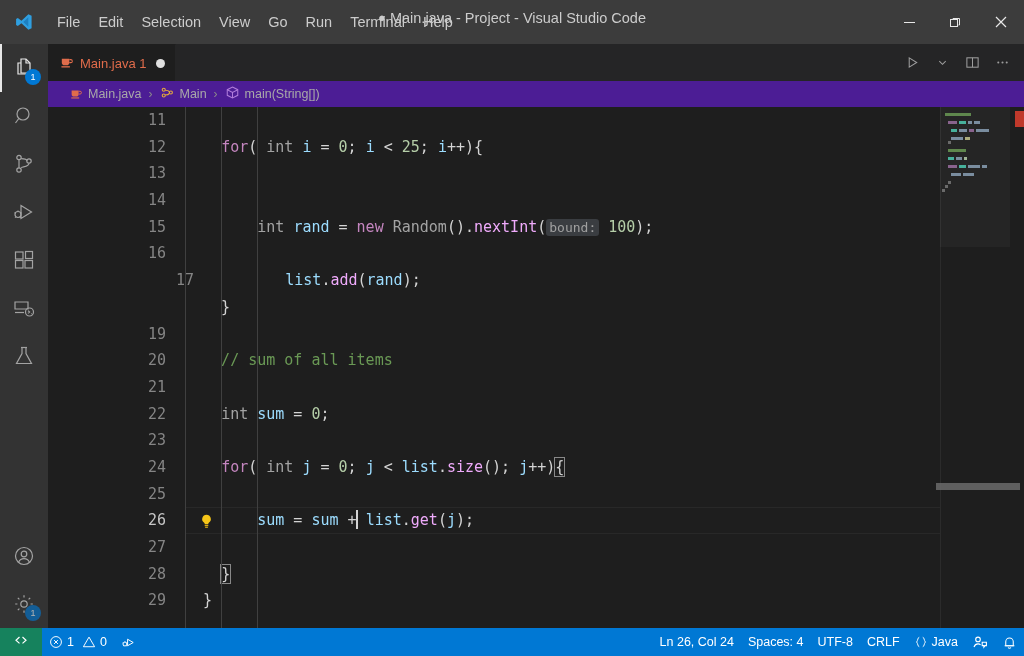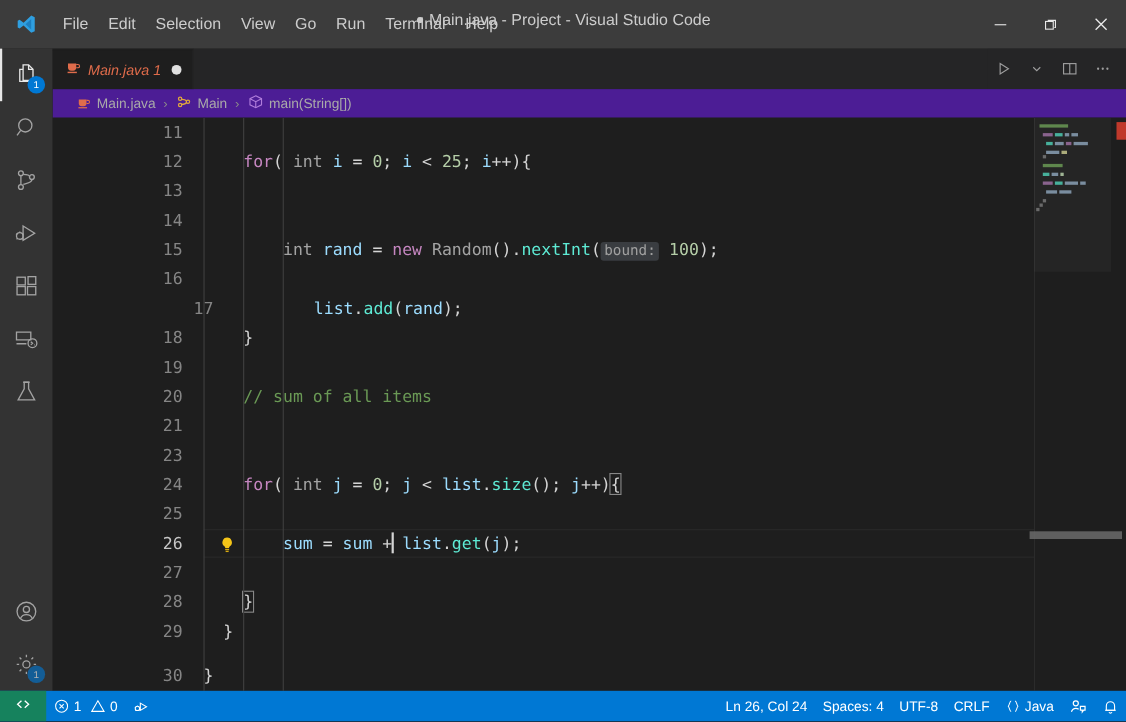--- a/index.html
+++ b/index.html
@@ -59,21 +59,21 @@
   
   .tabsrow { height:37px; min-height:37px; background:#252526; display:flex; align-items:stretch; }
   .tab {
     display:flex; align-items:center; gap:6px; padding:0 10px 0 11px; height:37px;
     background:#1e1e1e; border-right:1px solid #252526; border-top:1px solid #e07a5f00;
     position:relative; max-width:260px;
   }
   .tab::before {
     content:""; position:absolute; left:0; right:0; top:0; height:1px; background:#1e1e1e;
   }
-  .tab-label { font-size:13px; color:#e06c4b; white-space:nowrap;font-style:italic; }
+  .tab-label { font-size:13px; color:#e06c4b; white-space:nowrap; }
   .tab-dot { width:9px; height:9px; border-radius:50%; background:#e0e0e0; margin-left:4px; }
   .tabs-filler { flex:1; background:#252526; }
   .tab-actions { display:flex; align-items:center; padding-right:8px; gap:2px; }
   .ta-btn { width:28px; height:28px; display:flex; align-items:center; justify-content:center; opacity:.72; }
 
   
   .breadcrumbs {
     height:26px; min-height:26px; display:flex; align-items:center; padding-left:18px;
     background:#4c1d95; font-size:12.5px; color:#a9a9a9; gap:0px;
   }
@@ -105,21 +105,21 @@
     color:#d4d4d4;
   }
   
   .iguide { position:absolute; top:0; bottom:0; width:1px; background:#404040; }
 
   
   .kw   { color:#c586c0; }   
   .type { color:#a3a3a3; }   
   .var  { color:#9cdcfe; }   
   .num  { color:#b5cea8; }   
-  .fn   { color:#5eead4; }   
+  .fn   { color:#f0abfc; }   
   .cmt  { color:#6a9955; }   
   .pn   { color:#d4d4d4; }   
   .hint {
     color:#a0a0a0; background:#3a3d41; border-radius:3px; padding:1px 3px; font-size:13px;
     font-family:"DejaVu Sans Mono", monospace;
   }
   .bracket-match {
     outline:1px solid #888888; outline-offset:0px; background:transparent;
   }
   .cursor {
@@ -377,24 +377,25 @@
       <div class="editor-body">
 
         <div class="code-area" id="code-area">
             <div class="line" style="top: 0px;"><span class="lno">11</span><span class="code"></span></div>
             <div class="line" style="top: 0px;"><span class="lno">12</span><span class="code"><span class="pn">    </span><span class="kw">for</span><span class="pn">( </span><span class="type">int</span><span class="pn"> </span><span class="var">i</span><span class="pn"> = </span><span class="num">0</span><span class="pn">; </span><span class="var">i</span><span class="pn"> &lt; </span><span class="num">25</span><span class="pn">; </span><span class="var">i</span><span class="pn">++){</span></span></div>
             <div class="line" style="top: 0px;"><span class="lno">13</span><span class="code"></span></div>
             <div class="line" style="top: 0px;"><span class="lno">14</span><span class="code"></span></div>
             <div class="line" style="top: 0px;"><span class="lno">15</span><span class="code"><span class="pn">        </span><span class="type">int</span><span class="pn"> </span><span class="var">rand</span><span class="pn"> = </span><span class="kw">new</span><span class="pn"> </span><span class="type">Random</span><span class="pn">().</span><span class="fn">nextInt</span><span class="pn">(</span><span class="hint">bound:</span><span class="pn"> </span><span class="num">100</span><span class="pn">);</span></span></div>
             <div class="line" style="top: 0px;"><span class="lno">16</span><span class="code"></span></div>
             <div class="line" style="top: 0px; margin-left: 28px;"><span class="lno">17</span><span class="code"><span class="pn">        </span><span class="var">list</span><span class="pn">.</span><span class="fn">add</span><span class="pn">(</span><span class="var">rand</span><span class="pn">);</span></span></div>
-            <div class="line" style="top: 0px;"><span class="lno">18</span><span class="code"><span class="pn">    }</span></span></div>
+            <div class="line" style="top: 0px;"><span class="code"><span class="pn">    }</span></span></div>
             <div class="line" style="top: 0px;"><span class="lno">19</span><span class="code"></span></div>
             <div class="line" style="top: 0px;"><span class="lno">20</span><span class="code"><span class="cmt">    // sum of all items</span></span></div>
             <div class="line" style="top: 0px;"><span class="lno">21</span><span class="code"></span></div>
+            <div class="line" style="top: 0px;"><span class="lno">22</span><span class="code"><span class="pn">    </span><span class="type">int</span><span class="pn"> </span><span class="var">sum</span><span class="pn"> = </span><span class="num">0</span><span class="pn">;</span></span></div>
             <div class="line" style="top: 0px;"><span class="lno">23</span><span class="code"></span></div>
             <div class="line" style="top: 0px;"><span class="lno">24</span><span class="code"><span class="pn">    </span><span class="kw">for</span><span class="pn">( </span><span class="type">int</span><span class="pn"> </span><span class="var">j</span><span class="pn"> = </span><span class="num">0</span><span class="pn">; </span><span class="var">j</span><span class="pn"> &lt; </span><span class="var">list</span><span class="pn">.</span><span class="fn">size</span><span class="pn">(); </span><span class="var">j</span><span class="pn">++)</span><span class="pn bracket-match">{</span></span></div>
             <div class="line" style="top: 0px;"><span class="lno">25</span><span class="code"></span></div>
             <div class="line current" style="top: 0px;"><span class="lno">26</span><span class="code"><span class="pn">        </span><span class="var">sum</span><span class="pn"> = </span><span class="var">sum</span><span class="pn"> +</span><span class="cursor"></span><span class="pn"> </span><span class="var">list</span><span class="pn">.</span><span class="fn">get</span><span class="pn">(</span><span class="var">j</span><span class="pn">);</span></span><span class="lightbulb"><svg width="17" height="17" viewBox="0 0 16 16">
                   <path d="M8 1.6a4.1 4.1 0 0 0-2.4 7.4c.5.4.8 1 .8 1.6h3.2c0-.6.3-1.2.8-1.6A4.1 4.1 0 0 0 8 1.6z" fill="#f5c518"></path>
                   <rect x="6.3" y="11.2" width="3.4" height="1.2" fill="#d8aa10"></rect>
                   <rect x="6.7" y="12.9" width="2.6" height="1.1" fill="#d8aa10"></rect>
                 </svg></span></div>
             <div class="line" style="top: 0px;"><span class="lno">27</span><span class="code"></span></div>
             <div class="line" style="top: 0px;"><span class="lno">28</span><span class="code"><span class="pn">    </span><span class="pn bracket-match">}</span></span></div>

